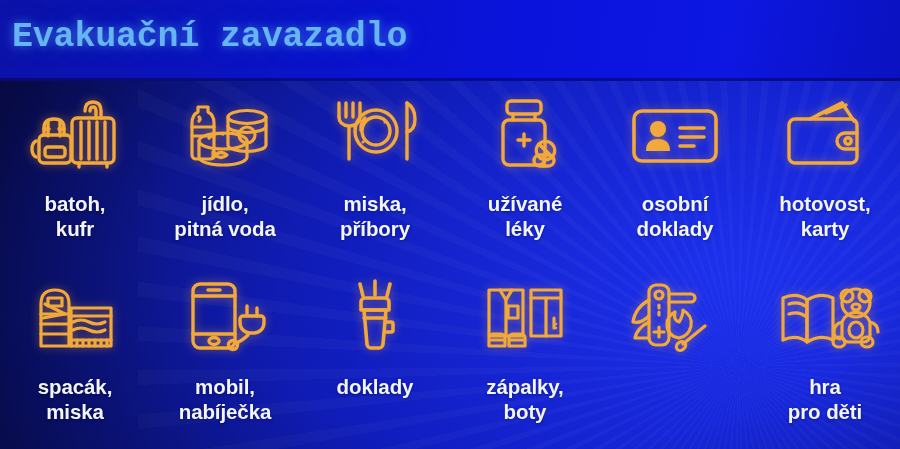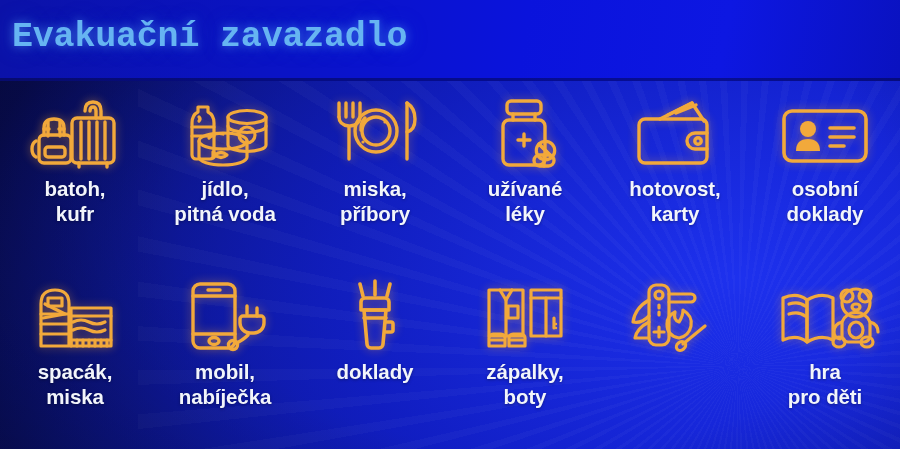--- a/index.html
+++ b/index.html
@@ -65,21 +65,21 @@
     align-items:center; justify-content:flex-start;
     padding-top:10px;
   }
   .icon {
     height:80px; width:110px;
     display:flex; align-items:center; justify-content:center;
     filter:drop-shadow(0 0 5px rgba(255,170,40,.45));
   }
   .icon svg { display:block; overflow:visible; }
   .label {
-    margin-top:2px;
+    margin-top:17px;
     text-align:center;
     color:#f2f5fb;
     font-size:20.5px;
     font-weight:bold;
     line-height:1.22;
     letter-spacing:-0.1px;
     text-shadow:0 1px 3px rgba(0,0,0,.35);
     white-space:pre-line;
   }
 </style>
@@ -197,52 +197,52 @@
           </g>
         </svg>
       </div>
       <div class="label">užívané
 léky</div>
     </div>
 
     <div class="cell">
       <div class="icon">
         <svg width="96" height="78" viewBox="0 0 96 78">
+          <g fill="none" stroke="#f2a93b" stroke-width="3.6" stroke-linejoin="round" stroke-linecap="round">
+            <rect x="7" y="16" width="82" height="50" rx="8"></rect>
+
+            <circle cx="31" cy="34" r="8" fill="#f2a93b" stroke="none"></circle>
+            <path d="M19 56 q0 -12 12 -12 q12 0 12 12 z" fill="#f2a93b" stroke="none"></path>
+
+            <path d="M53 33 h24 M53 42 h24 M53 51 h14"></path>
+          </g>
+        </svg>
+      </div>
+      <div class="label">osobní
+doklady</div>
+    </div>
+
+    <div class="cell">
+      <div class="icon">
+        <svg width="96" height="78" viewBox="0 0 96 78">
           <g fill="none" stroke="#f2a93b" stroke-width="3.4" stroke-linejoin="round" stroke-linecap="round">
 
             <path d="M33 24 l32 -16 l12 18"></path>
             <path d="M41 20 l24 -12"></path>
             <path d="M49 18 l20 -8"></path>
 
             <path d="M12 30 a6 6 0 0 1 6 -6 h56 a6 6 0 0 1 6 6 v32 a6 6 0 0 1 -6 6 h-56 a6 6 0 0 1 -6 -6 z"></path>
 
             <path d="M80 38 h-12 a8 8 0 0 0 0 16 h12"></path>
             <circle cx="71" cy="46" r="3.2"></circle>
           </g>
         </svg>
       </div>
       <div class="label">hotovost,
 karty</div>
-    </div>
-
-    <div class="cell">
-      <div class="icon">
-        <svg width="96" height="78" viewBox="0 0 96 78">
-          <g fill="none" stroke="#f2a93b" stroke-width="3.6" stroke-linejoin="round" stroke-linecap="round">
-            <rect x="7" y="16" width="82" height="50" rx="8"></rect>
-
-            <circle cx="31" cy="34" r="8" fill="#f2a93b" stroke="none"></circle>
-            <path d="M19 56 q0 -12 12 -12 q12 0 12 12 z" fill="#f2a93b" stroke="none"></path>
-
-            <path d="M53 33 h24 M53 42 h24 M53 51 h14"></path>
-          </g>
-        </svg>
-      </div>
-      <div class="label">osobní
-doklady</div>
     </div>
 
     <div class="cell">
       <div class="icon">
         <svg width="96" height="78" viewBox="0 0 96 78">
           <g fill="none" stroke="#f2a93b" stroke-width="3.2" stroke-linejoin="round" stroke-linecap="round">
 
             <path d="M44 30 h40 v38 h-40 z"></path>
             <path d="M44 38 h40 M44 62 h40"></path>
             <path d="M46 44 q8 -4 16 0 q8 4 16 0 M46 52 q8 -4 16 0 q8 4 16 0"></path>

